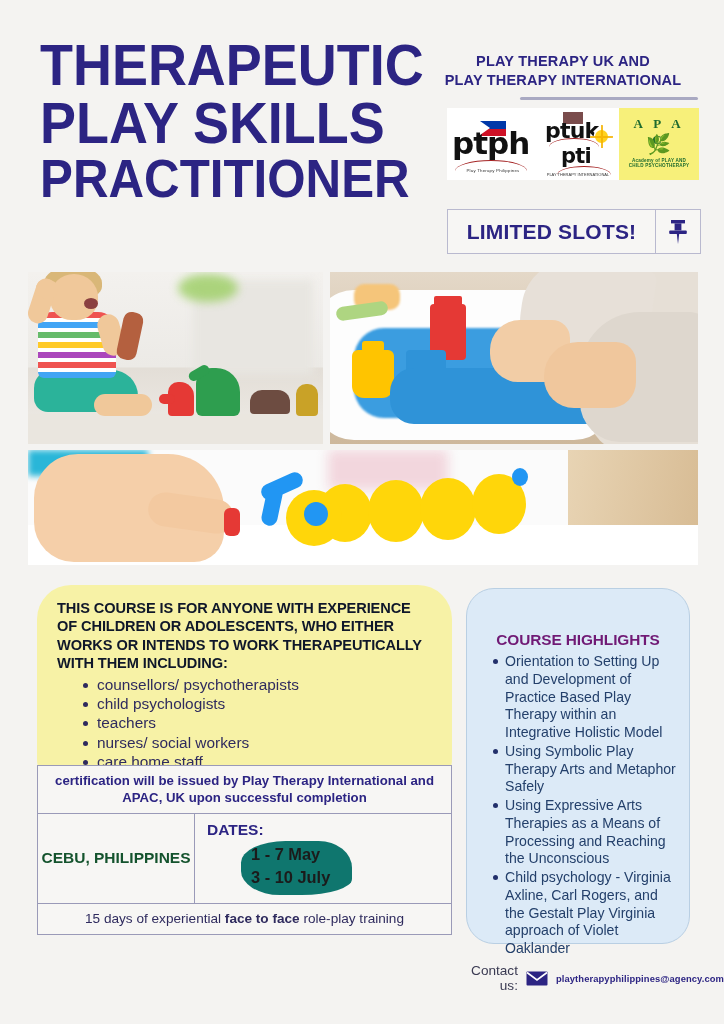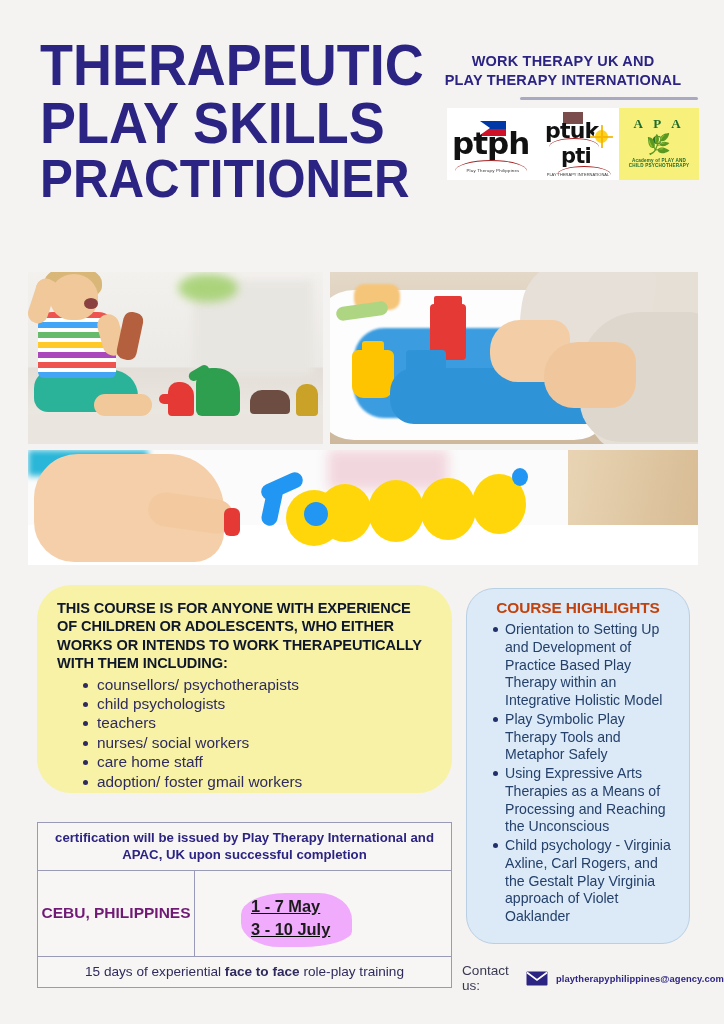--- a/index.html
+++ b/index.html
@@ -159,76 +159,76 @@
   .yellow-list li:before{
     content:"";position:absolute;left:0;top:7px;width:5px;height:5px;border-radius:50%;background:#2f2b5e;
   }
 
   
   .highlights{
     position:absolute;left:466px;top:588px;width:224px;height:356px;
     background:#dceaf7;border:1.2px solid #b9cfe3;
     border-radius:28px 28px 28px 28px;box-sizing:border-box;padding:10px 8px 8px 8px;
   }
-  .hl-title{text-align:center;color:#c2410c;font-weight:bold;font-size:15.4px;letter-spacing:-.1px;margin-bottom:4px;}
+  .hl-title{text-align:center;color:#701a75;font-weight:bold;font-size:15.4px;letter-spacing:-.1px;margin-bottom:4px;margin-top:32px;}
   .hl-list{margin:1px;padding:0 2px 0 18px;list-style:none;}
   .hl-list li{
     position:relative;color:#24406b;font-size:14.1px;line-height:1.26;margin-bottom:1px;padding-left:11px;
   }
   .hl-list li:before{
     content:"";position:absolute;left:-1px;top:6px;width:5px;height:5px;border-radius:50%;background:#22306b;
   }
 
   
   .cert-table{
-    position:absolute;left:37px;top:822px;width:415px;
+    position:absolute;left:37px;top:765px;width:415px;
     border:1.4px solid #9a9ab8;box-sizing:border-box;background:#f7f6f4;
   }
   .cert-row{
     padding:7px 10px 7px 10px;text-align:center;color:#2c2483;font-weight:bold;
     font-size:13.2px;line-height:1.25;border-bottom:1.4px solid #9a9ab8;
   }
   .mid-row{display:flex;border-bottom:1.4px solid #9a9ab8;min-height:85px;}
   .cebu-cell{
     width:156px;border-right:1.4px solid #9a9ab8;display:flex;align-items:center;justify-content:center;
-    text-align:left;color:#701a75;font-weight:bold;font-size:15.5px;line-height:1.2;
+    text-align:left;color:#14532d;font-weight:bold;font-size:15.5px;line-height:1.2;
   }
   .dates-cell{flex:1;padding:7px 10px 8px 12px;position:relative;}
   .dates-label{color:#2c2483;font-weight:bold;font-size:15.5px;}
   .dates-hl{
-    position:relative;margin:15px 0 0 34px;display:inline-block;padding:2px 22px 5px 10px;
-    background:#f0abfc;border-radius:40% 30% 45% 35%/40% 50% 30% 45%;text-decoration:underline;
+    position:relative;margin:2px 0 0 34px;display:inline-block;padding:2px 22px 5px 10px;
+    background:#0f766e;border-radius:40% 30% 45% 35%/40% 50% 30% 45%;
   }
   .date-line{color:#1b1b1b;font-weight:bold;font-size:16.4px;line-height:1.42;white-space:nowrap;}
   .bottom-row{
     padding:6px 8px 7px 8px;text-align:center;color:#2f2b5e;font-size:13.6px;line-height:1.26;
   }
   .bottom-row b{font-weight:bold;}
 
   
   .contact{
     position:absolute;left:462px;top:963px;display:flex;align-items:center;gap:8px;
   }
-  .contact-label{color:#3a3a52;font-size:13.6px;}
+  .contact-label{color:#3a3a52;font-size:13.6px;text-align:right;}
   .mail-icon{display:block;}
   .contact-email{color:#2c2483;font-weight:bold;font-size:9.4px;letter-spacing:.1px;}
 </style>
 </head>
 <body>
 
 <div class="poster">
 
   <div class="title-block">
     <div class="title-line l1">THERAPEUTIC</div>
     <div class="title-line l2">PLAY SKILLS</div>
     <div class="title-line l3">PRACTITIONER</div>
   </div>
 
   <div class="org-head">
-    <div>WORK THERAPY UK AND</div>
+    <div>PLAY THERAPY UK AND</div>
     <div>PLAY THERAPY INTERNATIONAL</div>
   </div>
   <div class="org-divider"></div>
 
   <div class="logos">
     <div class="logo-box logo-ptph">
       <div class="ph-flag"></div>
       <div class="ptph-text">ptph</div>
       <div class="ptph-arc"></div>
       <div class="ptph-sub">Play Therapy Philippines</div>
@@ -243,20 +243,31 @@
       <div class="ptuk-sub">PLAY THERAPY INTERNATIONAL</div>
     </div>
     <div class="logo-box logo-apac">
       <div class="apac-circle"></div>
       <div class="apac-letters">A P A C</div>
       <div class="apac-leaf">🌿</div>
       <div class="apac-sub">Academy of PLAY AND CHILD PSYCHOTHERAPY</div>
     </div>
   </div>
 
+  <div class="slots-wrap">
+    <div class="slots-text">LIMITED SLOTS!</div>
+    <div class="slots-pin">
+      <svg class="pin-svg" width="20" height="26" viewBox="0 0 20 26">
+        <rect x="3" y="1" width="14" height="3.4" fill="#2c2483"></rect>
+        <rect x="6.6" y="4.4" width="6.8" height="7" fill="#2c2483"></rect>
+        <rect x="1.2" y="11.4" width="17.6" height="3.6" rx="1" fill="#2c2483"></rect>
+        <polygon points="10,15 11.2,15 10,25 8.8,15" fill="#2c2483"></polygon>
+      </svg>
+    </div>
+  </div>
 
   <div class="photo photo1">
     <div class="p1-bg"></div>
     <div class="p1-blur"></div>
     <div class="p1-green"></div>
     <div class="p1-floor"></div>
     <div class="p1-pants"></div>
     <div class="p1-leg"></div>
     <div class="p1-shirt"></div>
     <div class="p1-hair"></div>
@@ -321,31 +332,32 @@
       <li>nurses/ social workers</li>
       <li>care home staff</li>
       <li>adoption/ foster gmail workers</li>
     </ul>
   </div>
 
   <div class="highlights">
     <div class="hl-title">COURSE HIGHLIGHTS</div>
     <ul class="hl-list">
       <li>Orientation to Setting Up and Development of Practice Based Play Therapy within an Integrative Holistic Model</li>
-      <li>Play Symbolic Play Therapy Tools and Metaphor Safely</li>
+      <li>Using Symbolic Play Therapy Arts and Metaphor Safely</li>
       <li>Using Expressive Arts Therapies as a Means of Processing and Reaching the Unconscious</li>
       <li> Child psychology - Virginia Axline, Carl Rogers, and the Gestalt Play Virginia approach of Violet Oaklander</li>
     </ul>
   </div>
 
   <div class="cert-table">
     <div class="cert-row">certification will be issued by Play Therapy International and APAC, UK upon successful completion</div>
     <div class="mid-row">
       <div class="cebu-cell">CEBU, PHILIPPINES</div>
       <div class="dates-cell">
+        <div class="dates-label">DATES:</div>
         <div class="dates-hl">
           <div class="date-line">1 - 7 May</div>
           <div class="date-line">3 - 10 July</div>
         </div>
       </div>
     </div>
     <div class="bottom-row">
       <div><span>15 days of experiential </span><b>face to face</b><span> role-play training</span></div>
     </div>
   </div>

